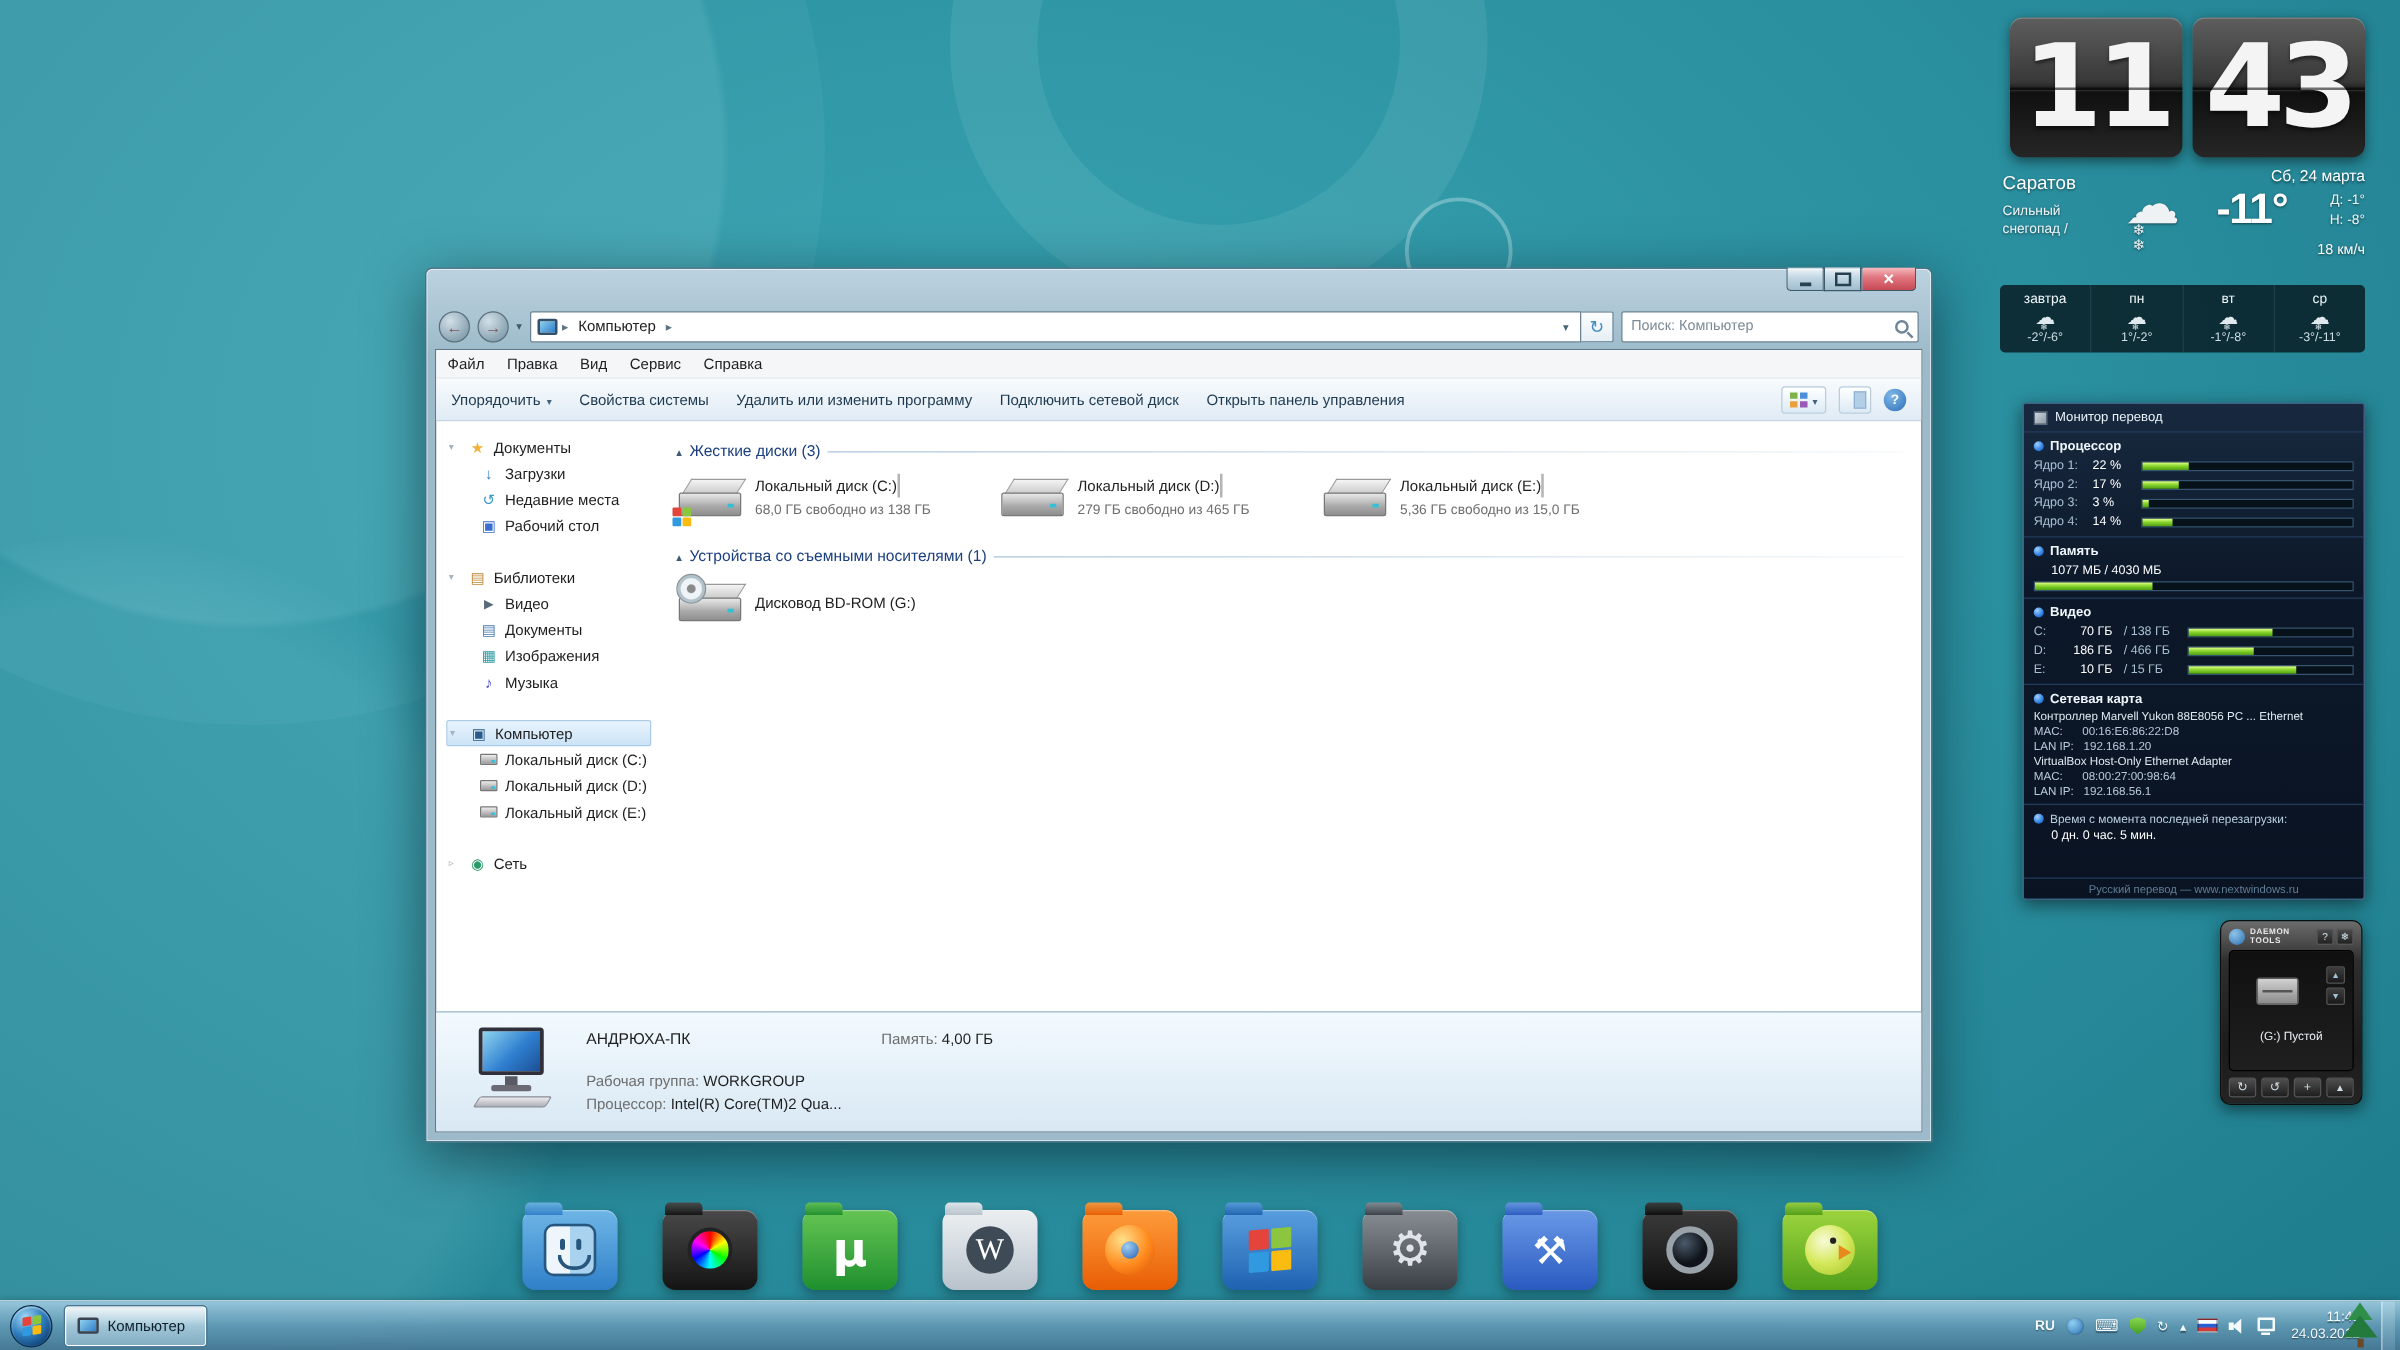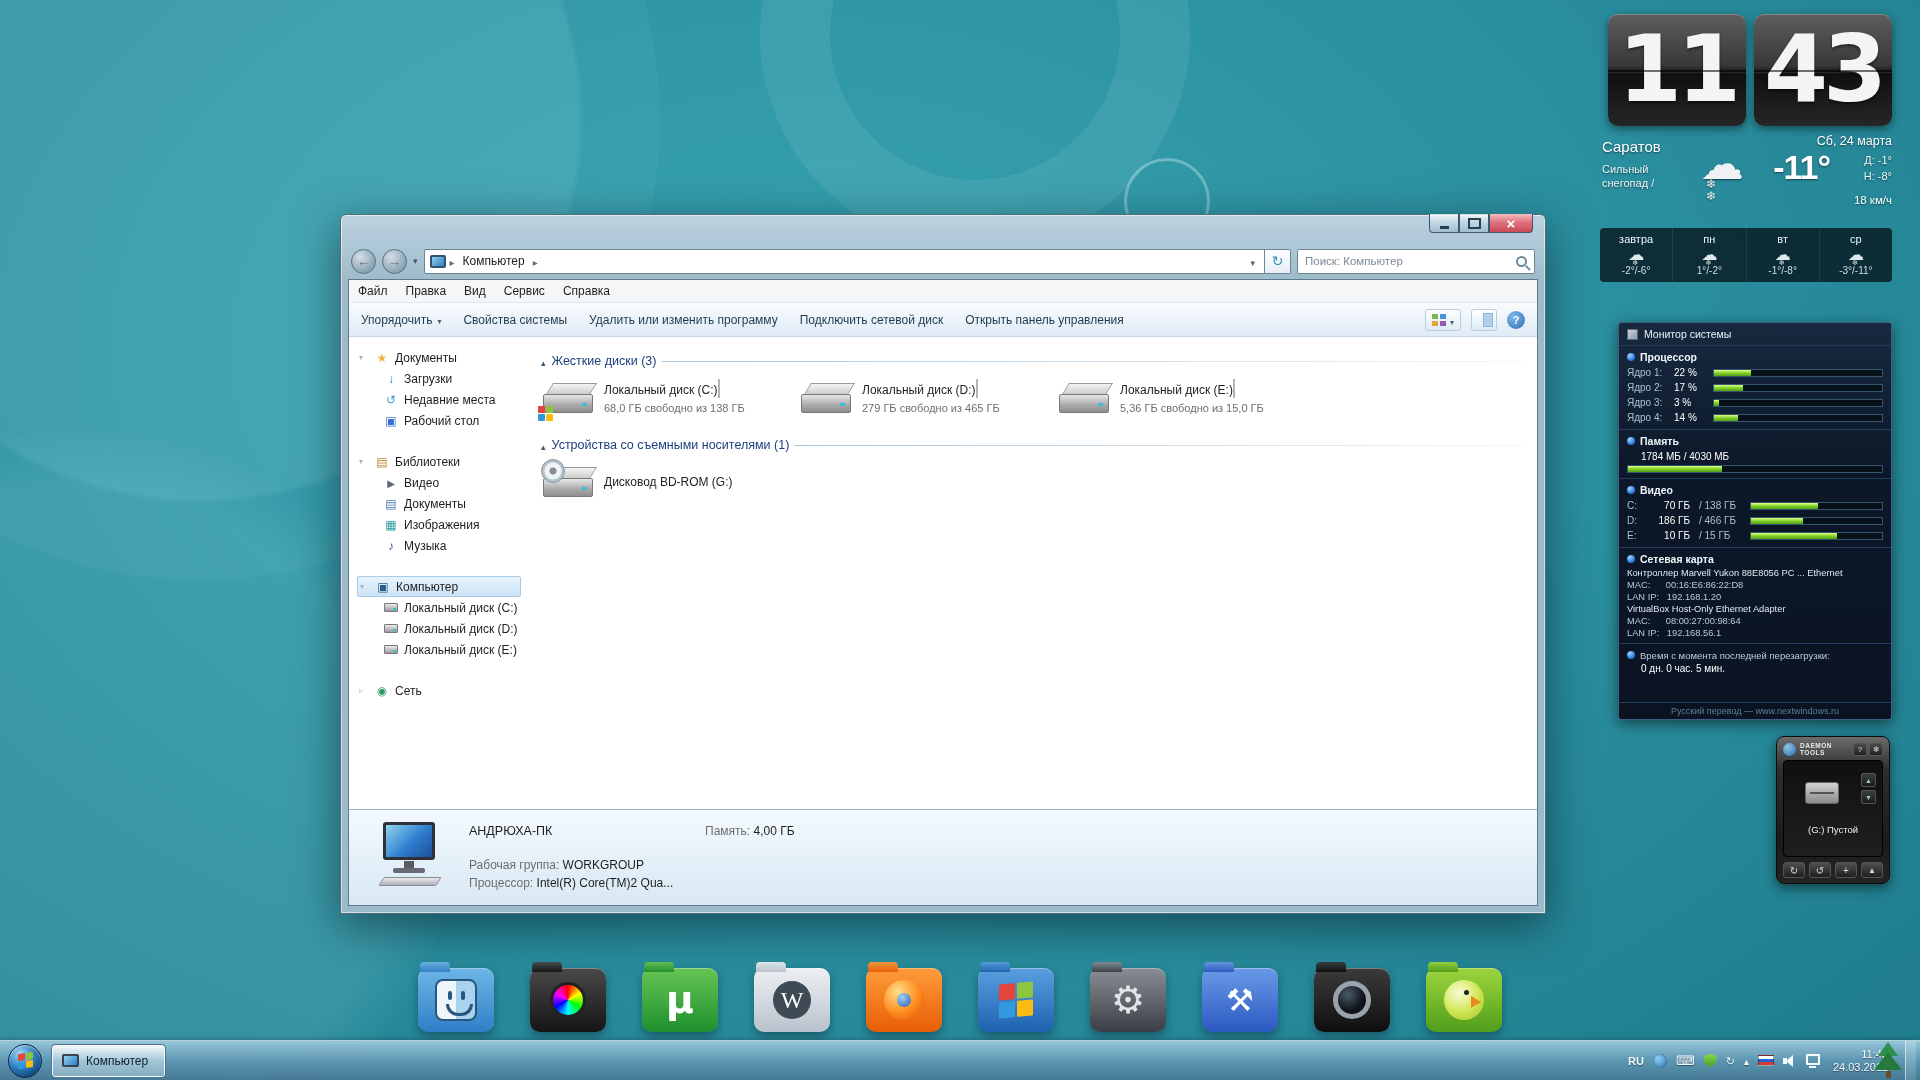--- a/index.html
+++ b/index.html
@@ -352,21 +352,21 @@
           <span class="flake2"></span>
         </span>
         <span class="ftemps">-3°/-11°</span>
       </div>
   </div>
 </div>
 
 <div class="sysmon">
   <div class="smhead">
       <span class="cube"></span>
-      <span class="smtitle">Монитор системы</span>
+      <span class="smtitle">Монитор перевод</span>
     </div>
   <div class="smsec">
     <div class="smsechead">
         <span class="dot"></span>
         <span>Процессор</span>
       </div>
     <div class="smrow">
         <span class="rl">Ядро 1:</span>
         <span class="rv">22 %</span>
         <span class="smbar">
@@ -393,21 +393,21 @@
         <span class="smbar">
           <span class="smfill" style="width: 14%;"></span>
         </span>
       </div>
   </div>
   <div class="smsec">
     <div class="smsechead">
         <span class="dot"></span>
         <span>Память</span>
       </div>
-    <div class="memline">1784 МБ / 4030 МБ</div>
+    <div class="memline">1077 МБ / 4030 МБ</div>
     <div class="membar">
         <span class="smfill" style="width: 37%;"></span>
       </div>
   </div>
   <div class="smsec">
     <div class="smsechead">
         <span class="dot"></span>
         <span>Видео</span>
       </div>
     <div class="smrow diskrow">

